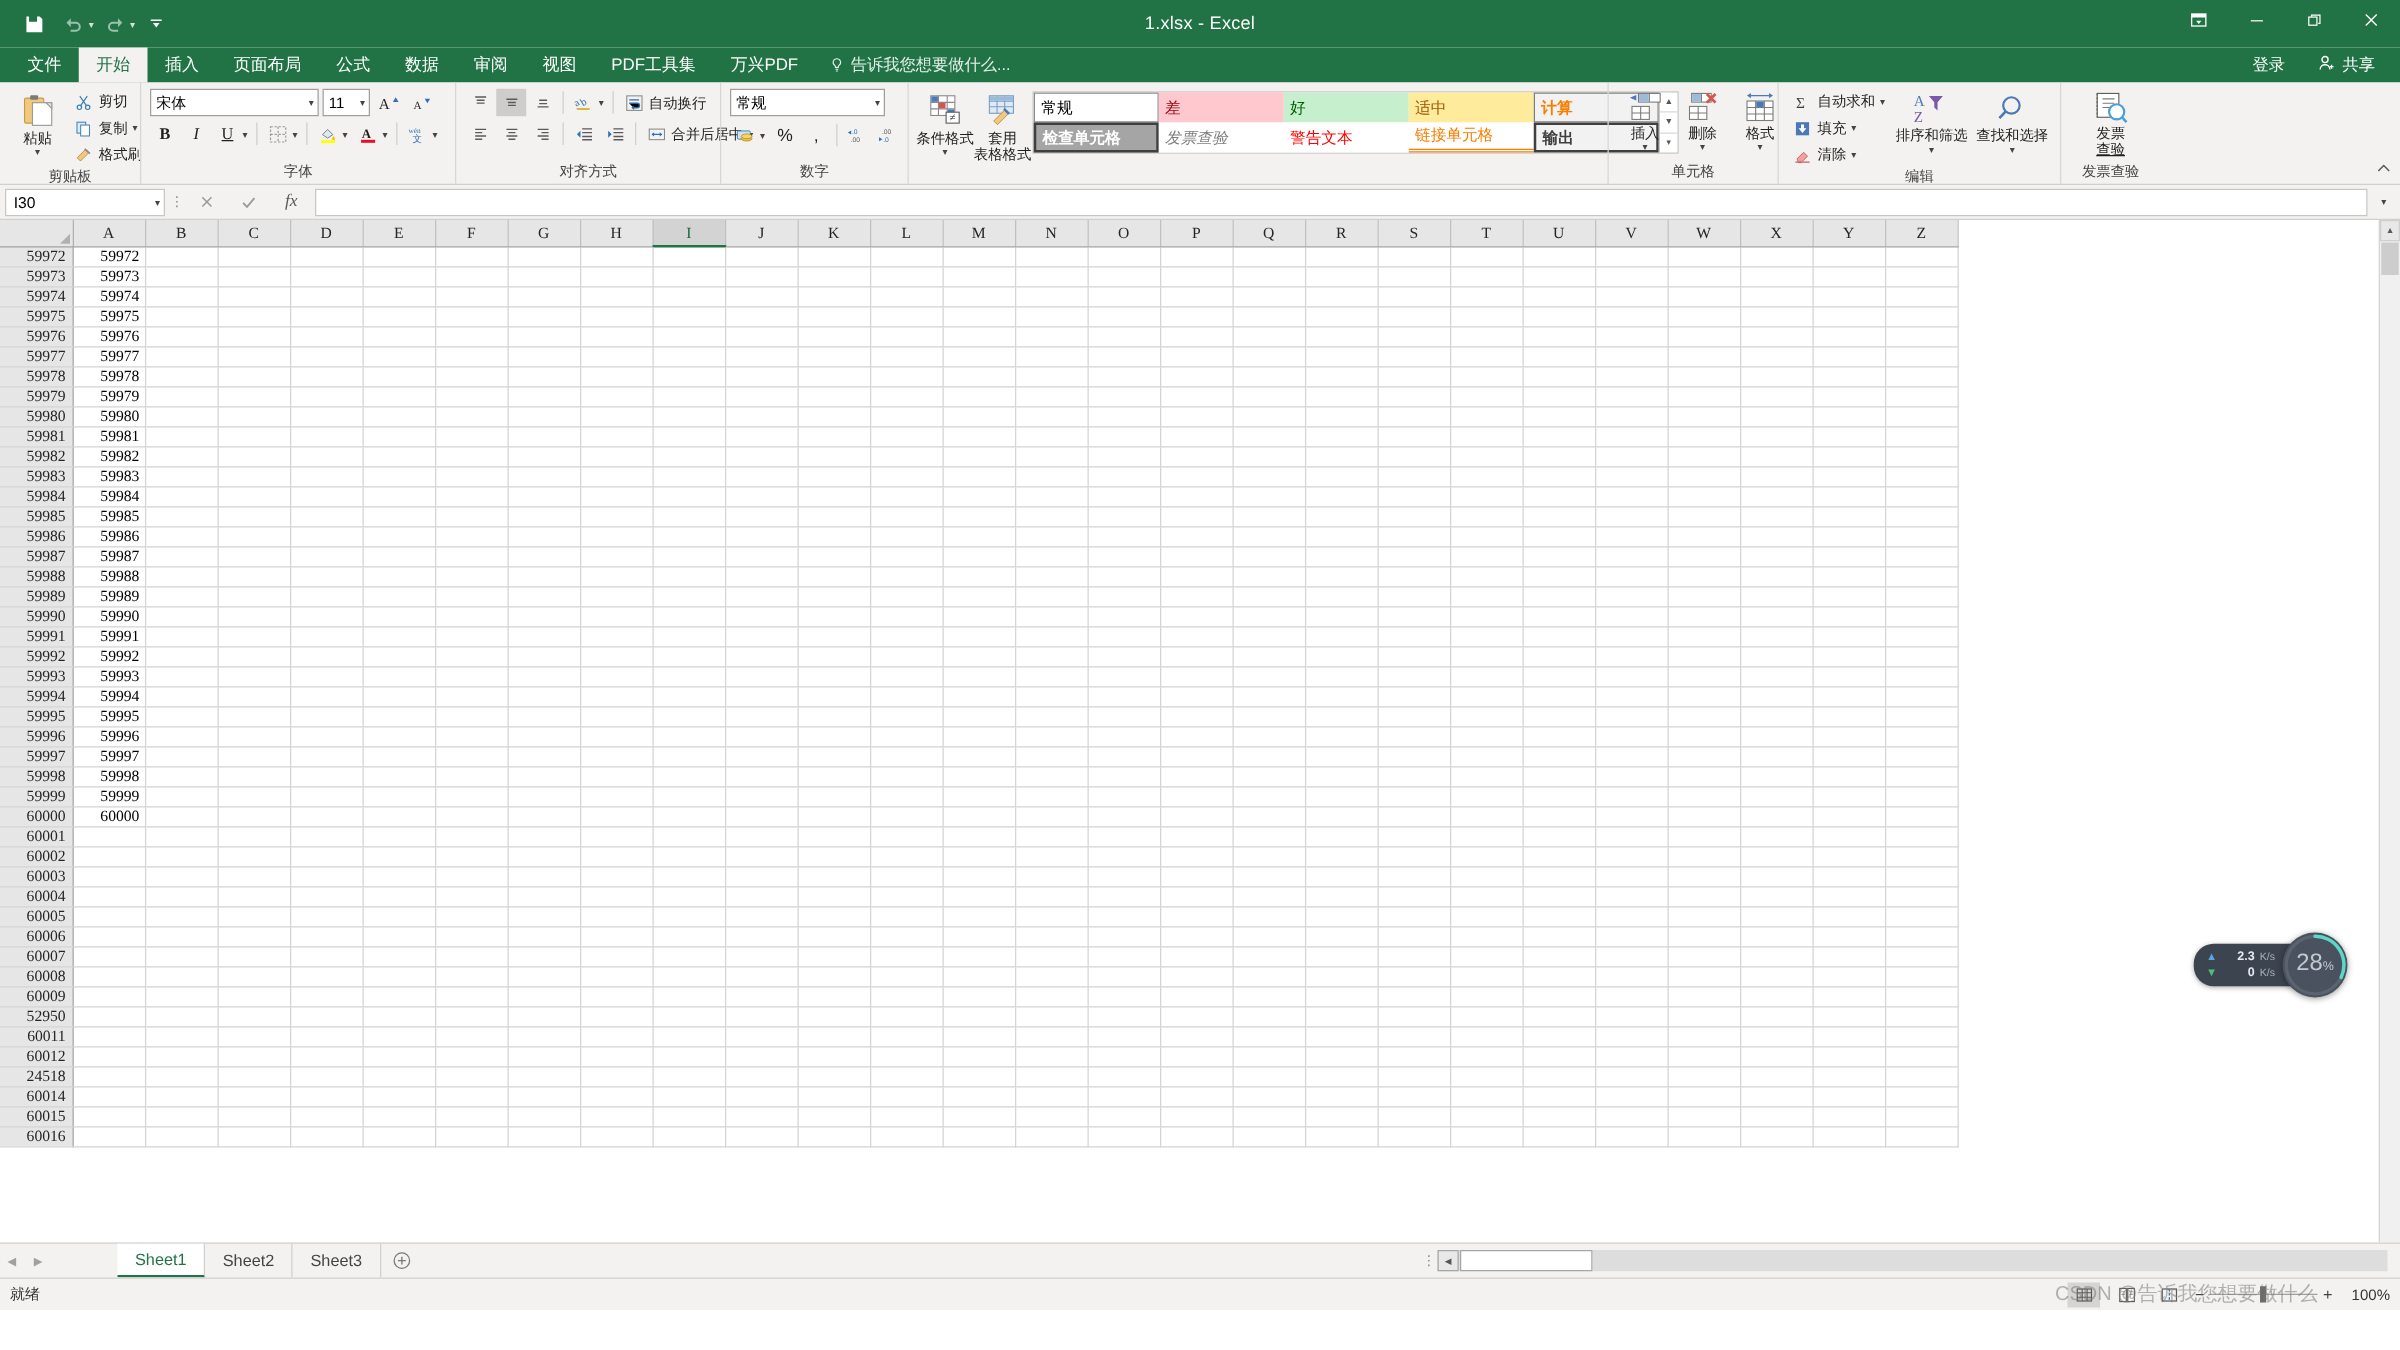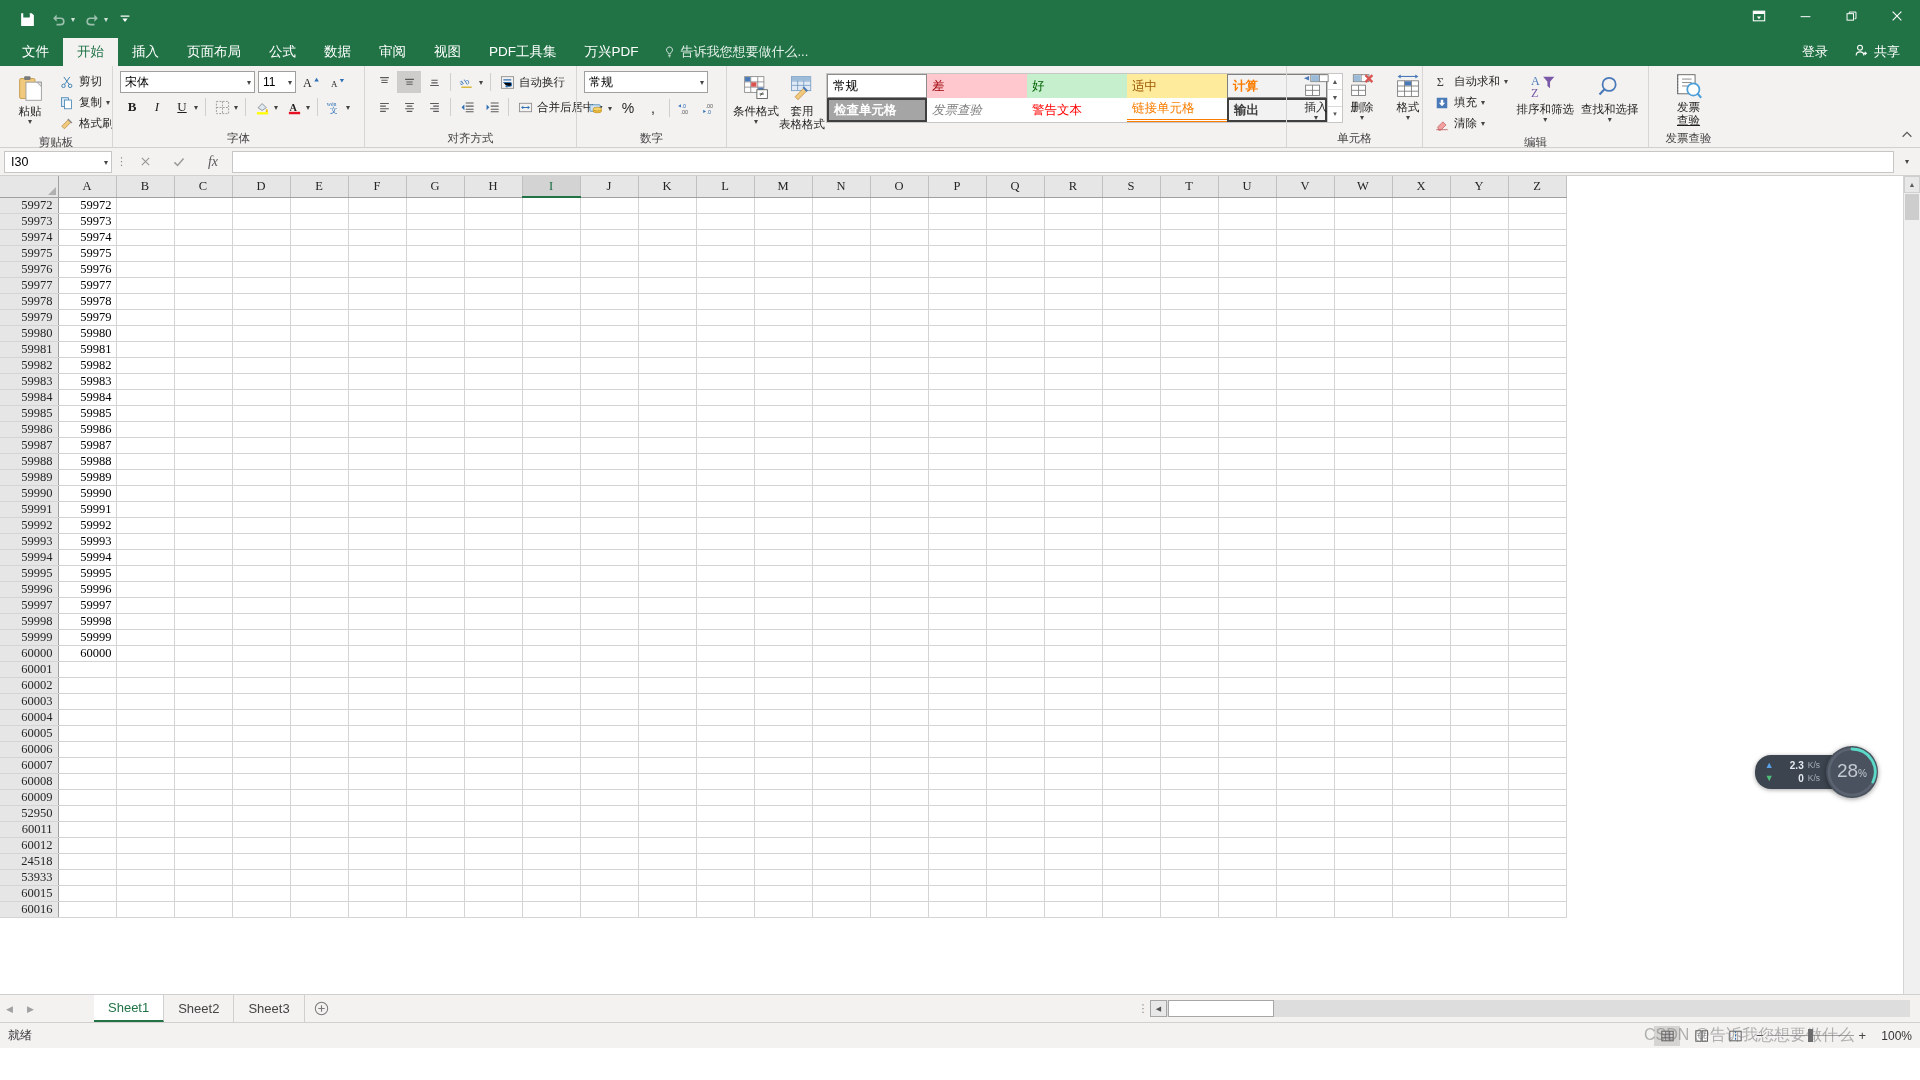--- a/index.html
+++ b/index.html
@@ -115,21 +115,21 @@
     width:100px;height:24px; font-size:12.5px; display:flex;align-items:center;
     padding:0 5px; cursor:pointer; overflow:hidden; white-space:nowrap;
   }
   .gal-scroll{ width:15px; border-left:1px solid #c8c6c4; display:flex;flex-direction:column;}
   .gs{ flex:1; display:flex;align-items:center;justify-content:center;font-size:7px;color:#555;cursor:pointer;border-bottom:1px solid #dcdad8;}
 
   
   .fbar{ height:28px; background:#f3f2f1; display:flex; align-items:center; padding:2px 4px; gap:4px;
          border-bottom:1px solid #d2d0ce;}
   .namebox{
-    width:108px;height:22px;border:1px solid #c8c6c4;background:#fff;
+    width:128px;height:22px;border:1px solid #c8c6c4;background:#fff;
     display:flex;align-items:center;padding:0 16px 0 6px;font-size:12.5px;position:relative;cursor:text;
   }
   .fbar-dots{ width:10px; text-align:center; color:#8a8886; font-size:11px; letter-spacing:0; cursor:pointer;}
   .fbtn{ width:30px;height:22px;display:flex;align-items:center;justify-content:center;cursor:pointer;color:#8a8886;font-size:14px;}
   .finput{
     flex:1;height:22px;border:1px solid #c8c6c4;background:#fff;padding:0 6px;
     font-size:12.5px; display:flex;align-items:center;cursor:text;
   }
   .fexpand{ width:18px;height:22px;display:flex;align-items:center;justify-content:center;cursor:pointer;font-size:8px;color:#444;}
 
@@ -254,20 +254,21 @@
         </svg>
     </div>
     <span class="caret-sm">▾</span>
     <div class="qat-btn" title="自定义快速访问工具栏">
       <svg width="14" height="14" viewBox="0 0 16 16">
           <path fill="#fff" d="M3 4h10v1.4H3zM5 7.4h6L8 11.4z"></path>
         </svg>
     </div>
   </div>
 
+  <div class="title-text">1.xlsx - Excel</div>
 
   <div class="wincontrols">
     <div class="wc">
       <svg width="14" height="14" viewBox="0 0 16 16">
           <rect x="1.5" y="2.5" width="13" height="11" fill="none" stroke="#fff" stroke-width="1.2"></rect>
           <rect x="1.5" y="2.5" width="13" height="3.2" fill="#fff"></rect>
           <path fill="#fff" d="M8 11.6 5.6 8.6h4.8z"></path>
         </svg>
     </div>
     <div class="wc">
@@ -2038,21 +2039,21 @@
           <td class="cell" style="width: 58px;"></td>
           <td class="cell" style="width: 58px;"></td>
           <td class="cell" style="width: 58px;"></td>
           <td class="cell" style="width: 58px;"></td>
           <td class="cell" style="width: 58px;"></td>
           <td class="cell" style="width: 58px;"></td>
           <td class="cell" style="width: 58px;"></td>
           <td class="cell" style="width: 58px;"></td>
         </tr>
         <tr>
-          <th class="rowh">53933</th>
+          <th class="rowh">60014</th>
           <td class="cell" style="width: 58px;"></td>
           <td class="cell" style="width: 58px;"></td>
           <td class="cell" style="width: 58px;"></td>
           <td class="cell" style="width: 58px;"></td>
           <td class="cell" style="width: 58px;"></td>
           <td class="cell" style="width: 58px;"></td>
           <td class="cell" style="width: 58px;"></td>
           <td class="cell" style="width: 58px;"></td>
           <td class="cell" style="width: 58px;"></td>
           <td class="cell" style="width: 58px;"></td>

